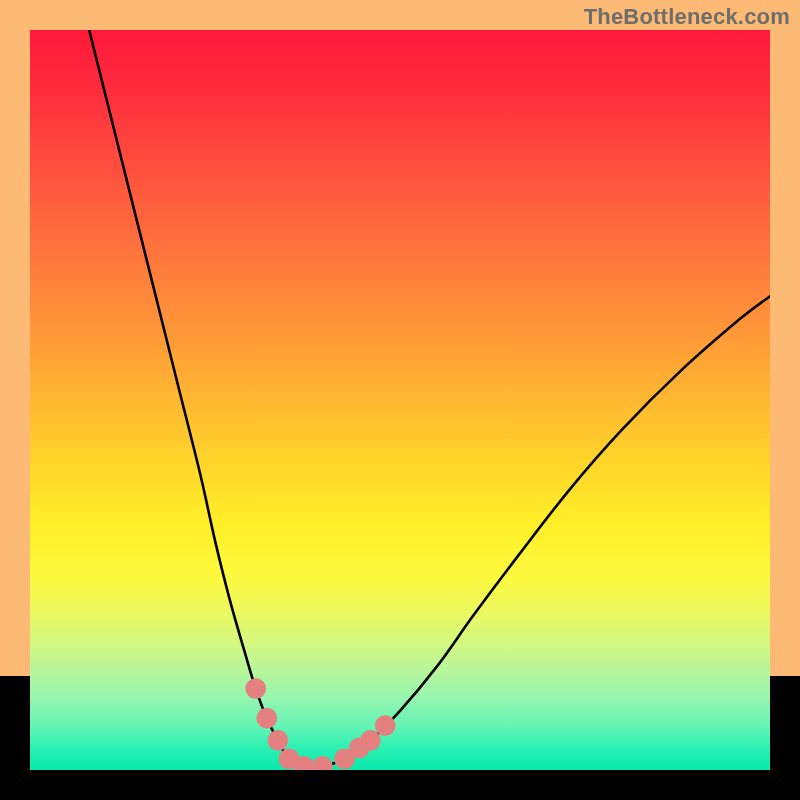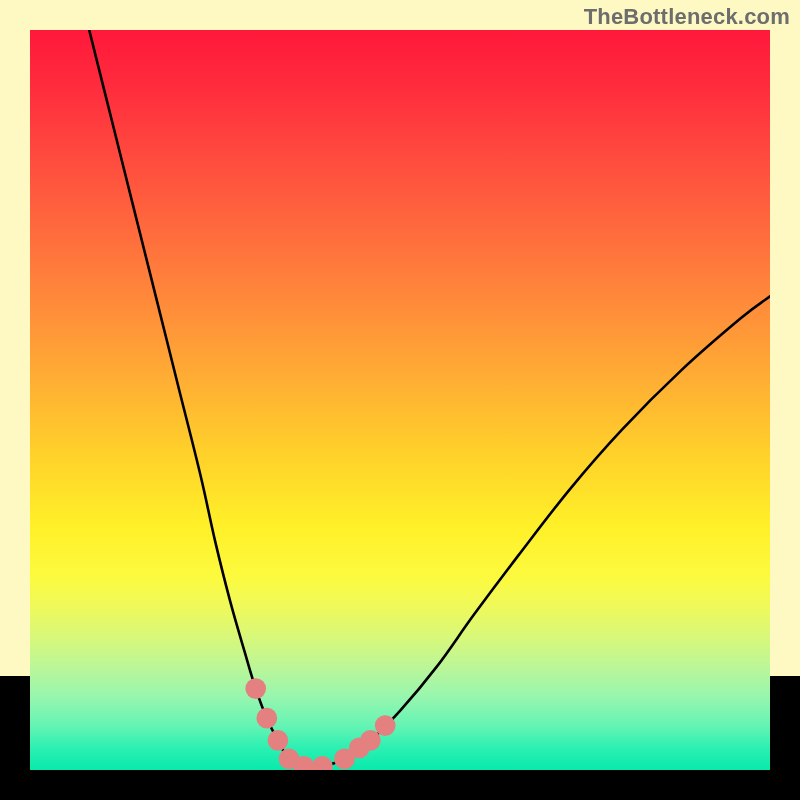--- a/index.html
+++ b/index.html
@@ -8,21 +8,21 @@
     background: #000;
     width: 800px;
     height: 800px;
     overflow: hidden;
     font-family: Arial, Helvetica, sans-serif;
   }
   .frame {
     position: relative;
     width: 800px;
     height: 676px;
-    background: #fef9c3;
+    background: #fdba74;
   }
   .plot-area {
     position: absolute;
     left: 30px;
     top: 30px;
     width: 740px;
     height: 740px;
     background: linear-gradient(
       to bottom,
       #ff183a 0%,

